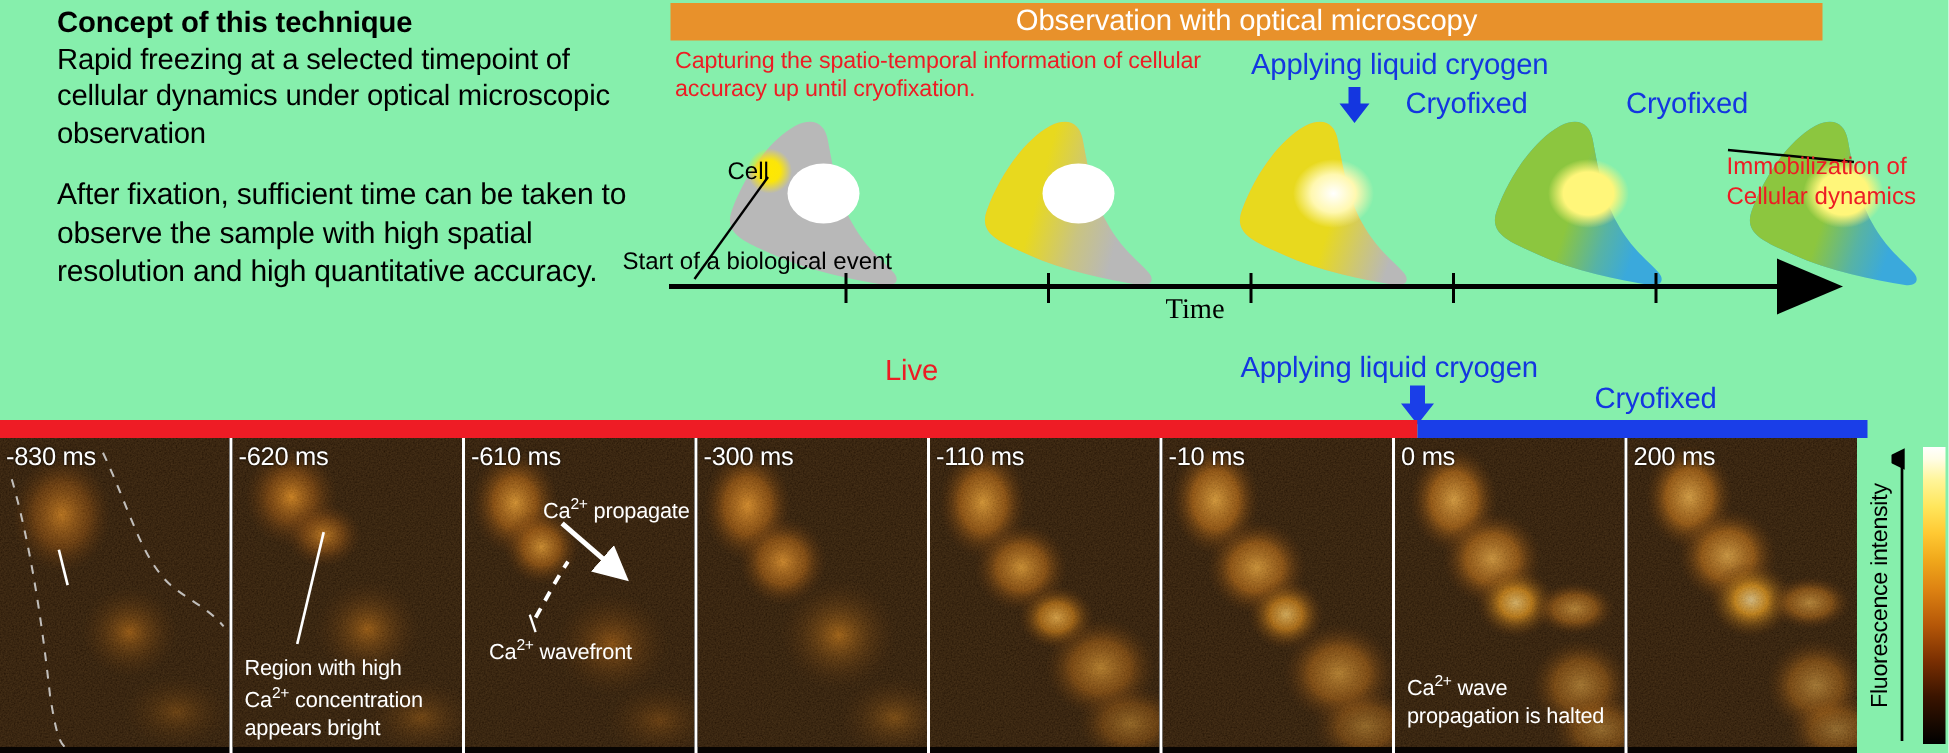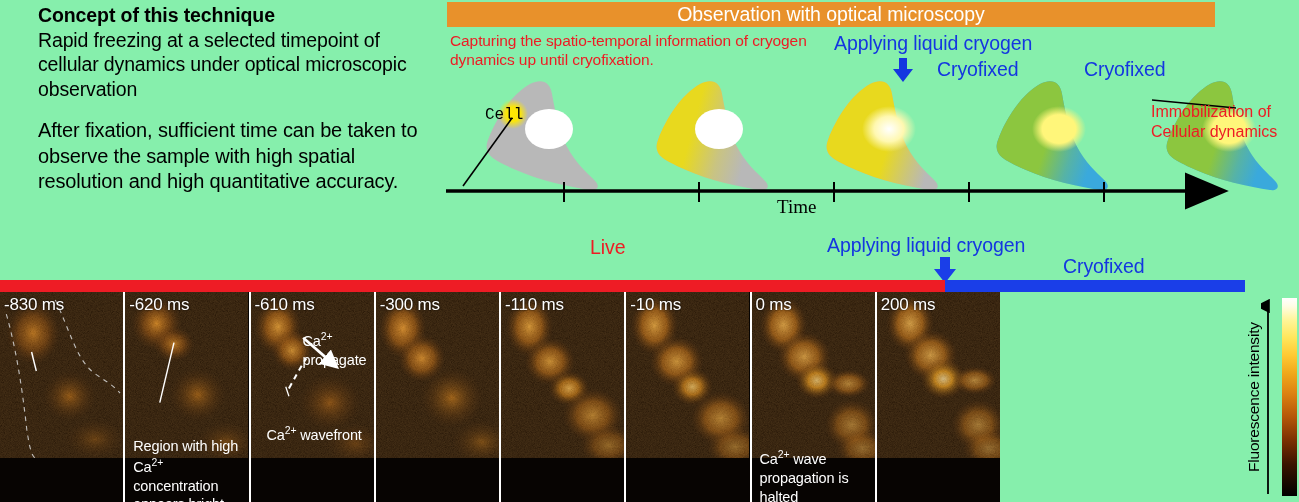--- a/index.html
+++ b/index.html
@@ -66,21 +66,21 @@
     color: #1436e0; font-size: 19.5px; letter-spacing: -0.1px;
   }
 
   
   #diagram-svg {
     position: absolute; left: 430px; top: 70px;
     width: 869px; height: 155px;
   }
   #cell-label {
     position: absolute; left: 485px; top: 106px;
-    font-size: 16px; color: #000; font-family: Liberation Mono, monospace;
+    font-size: 16px; color: #000;
   }
   #start-event-label {
     position: absolute; left: 415px; top: 166px;
     font-size: 16px; color: #000; white-space: nowrap;
   }
   #time-label {
     position: absolute; left: 777px; top: 196px;
     font-size: 19px; color: #000; font-family: Liberation Serif, serif;
   }
   #immob-label {
@@ -111,21 +111,21 @@
     position: absolute; left: 0px; top: 280px; width: 945px; height: 12px;
     background: #ee1c25;
   }
   #bar-cryofixed {
     position: absolute; left: 945px; top: 280px; width: 300px; height: 12px;
     background: #1a3ee8;
   }
 
   
   #strip {
-    position: absolute; left: 0px; top: 292px; width: 1000px; height: 210px;
+    position: absolute; left: 0px; top: 292px; width: 1238px; height: 210px;
     display: flex; background: #000;
   }
   .mpanel {
     position: relative; flex: 1 1 0; height: 210px;
     border-left: 2px solid #ffffff; overflow: hidden;
     background: #070402;
   }
   .mpanel:first-child { border-left: none; }
   .mfield { position: absolute; inset: 0; }
   .mlabel {
@@ -167,21 +167,21 @@
   <div id="concept-block">
     <div id="concept-title">Concept of this technique</div>
     <div id="concept-p1">Rapid freezing at a selected timepoint of cellular dynamics under optical microscopic observation</div>
     <div id="concept-p2">After fixation, sufficient time can be taken to observe the sample with high spatial resolution and high quantitative accuracy.</div>
   </div>
 
   <div id="obs-banner">
     <span>Observation with optical microscopy</span>
   </div>
 
-  <div id="capture-note">Capturing the spatio-temporal information of cryogen dynamics up until cryofixation.</div>
+  <div id="capture-note">Capturing the spatio-temporal information of cellular accuracy up until cryofixation.</div>
 
   <div id="dg-applying">Applying liquid cryogen</div>
   <svg id="dg-arrow" viewBox="0 0 26 26">
     <path d="M9 1 h8 v11 h6 L13 25 L3 12 h6 z" fill="#1436e0"></path>
   </svg>
   <div id="dg-cryo1">Cryofixed</div>
   <div id="dg-cryo2">Cryofixed</div>
 
   <svg id="diagram-svg" viewBox="0 0 869 155">
     <defs>
@@ -283,20 +283,21 @@
       <line x1="16" y1="121" x2="758" y2="121" stroke="#000" stroke-width="3.4" marker-end="url(#axArrow)"></line>
       <line x1="134" y1="112" x2="134" y2="132" stroke="#000" stroke-width="2"></line>
       <line x1="269" y1="112" x2="269" y2="132" stroke="#000" stroke-width="2"></line>
       <line x1="404" y1="112" x2="404" y2="132" stroke="#000" stroke-width="2"></line>
       <line x1="539" y1="112" x2="539" y2="132" stroke="#000" stroke-width="2"></line>
       <line x1="674" y1="112" x2="674" y2="132" stroke="#000" stroke-width="2"></line>
     </g>
   </svg>
 
   <div id="cell-label">Cell</div>
+  <div id="start-event-label">Start of a biological event</div>
   <div id="time-label">Time</div>
   <div id="immob-label">
     <div>Immobilization of</div>
     <div>Cellular dynamics</div>
   </div>
 
   <div id="lw-live">Live</div>
   <div id="lw-applying">Applying liquid cryogen</div>
   <svg id="lw-arrow" viewBox="0 0 28 28">
     <path d="M9 1 h10 v12 h6 L14 27 L3 13 h6 z" fill="#1a3ee8"></path>

